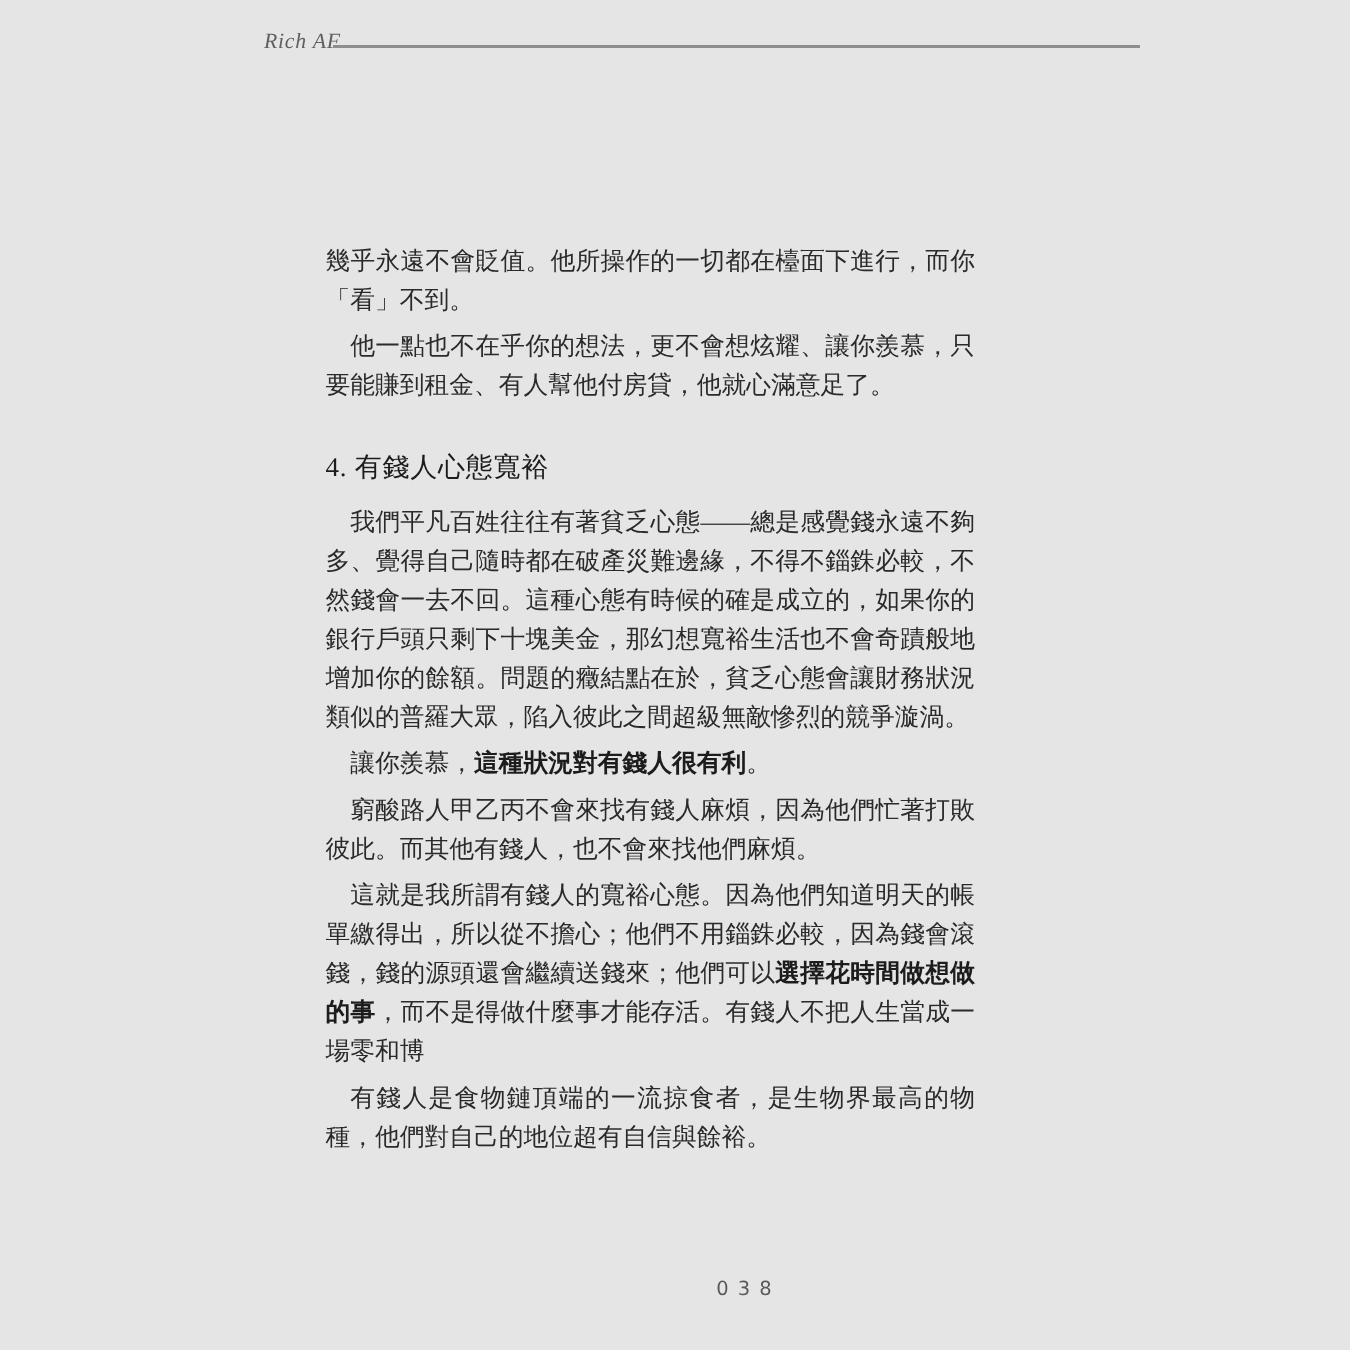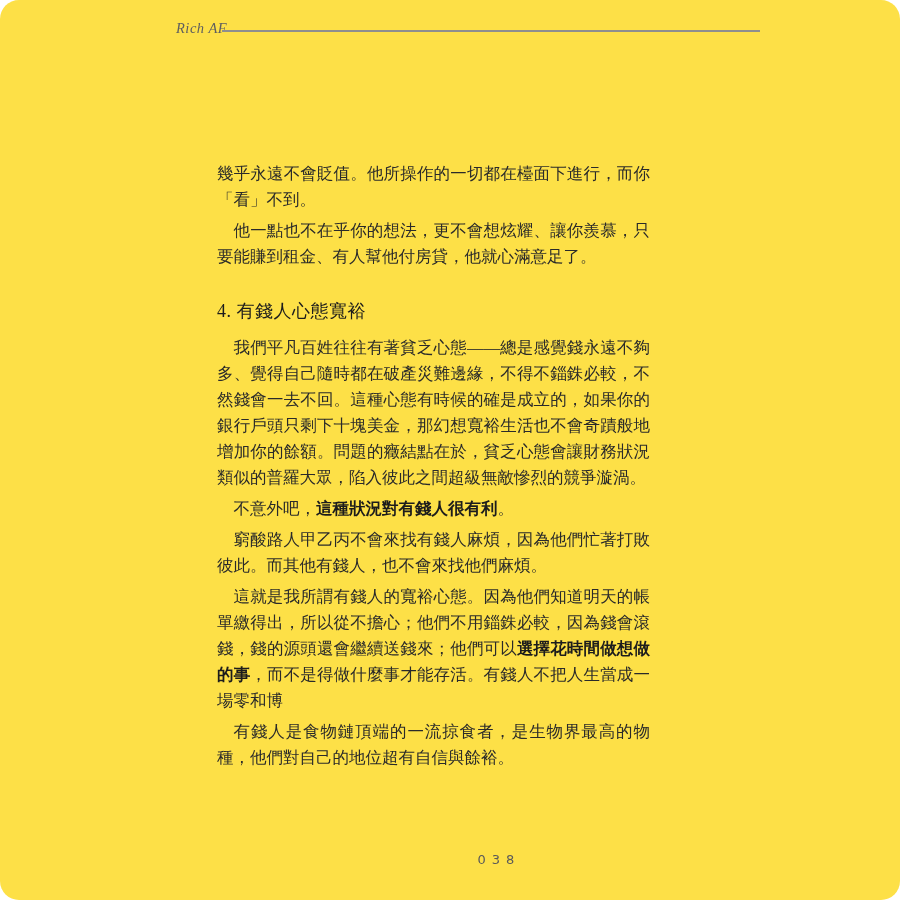--- a/index.html
+++ b/index.html
@@ -4,24 +4,23 @@
 <style>
   html, body {
     margin: 0;
     padding: 0;
     background: #ffffff;
   }
   .page {
     position: relative;
     width: 900px;
     height: 900px;
-    background: #fde047;
+    background: #e5e5e5;
     overflow: hidden;
     font-family: "Liberation Serif", "DejaVu Serif", serif;
-    border-radius: 19px;
   }
 
   
   .running-title {
     position: absolute;
     left: 176px;
     top: 20px;
     font-size: 14.5px;
     font-style: italic;
     color: #5f5f5f;
@@ -96,21 +95,21 @@
   <div class="content">
     <div id="intro-paragraphs">
         <p><span>幾乎永遠不會貶值。他所操作的一切都在檯面下進行，而你「看」不到。</span></p>
         <p class="indent"><span>他一點也不在乎你的想法，更不會想炫耀、讓你羨慕，只要能賺到租金、有人幫他付房貸，他就心滿意足了。</span></p>
       </div>
 
     <h2 class="section-heading">4. 有錢人心態寬裕</h2>
 
     <div id="section-paragraphs">
         <p class="indent"><span>我們平凡百姓往往有著貧乏心態——總是感覺錢永遠不夠多、覺得自己隨時都在破產災難邊緣，不得不錙銖必較，不然錢會一去不回。這種心態有時候的確是成立的，如果你的銀行戶頭只剩下十塊美金，那幻想寬裕生活也不會奇蹟般地增加你的餘額。問題的癥結點在於，貧乏心態會讓財務狀況類似的普羅大眾，陷入彼此之間超級無敵慘烈的競爭漩渦。</span></p>
-        <p class="indent"><span>不意外吧，</span><span class="b">這種狀況對有錢人很有利</span><span>。</span></p>
+        <p class="indent"><span>讓你羨慕，</span><span class="b">這種狀況對有錢人很有利</span><span>。</span></p>
         <p class="indent"><span>窮酸路人甲乙丙不會來找有錢人麻煩，因為他們忙著打敗彼此。而其他有錢人，也不會來找他們麻煩。</span></p>
         <p class="indent"><span>這就是我所謂有錢人的寬裕心態。因為他們知道明天的帳單繳得出，所以從不擔心；他們不用錙銖必較，因為錢會滾錢，錢的源頭還會繼續送錢來；他們可以</span><span class="b">選擇花時間做想做的事</span><span>，而不是得做什麼事才能存活。有錢人不把人生當成一場零和博</span></p>
         <p class="indent"><span>有錢人是食物鏈頂端的一流掠食者，是生物界最高的物種，他們對自己的地位超有自信與餘裕。</span></p>
       </div>
   </div>
 
   <div class="page-number">038</div>
 
 </div>
 

